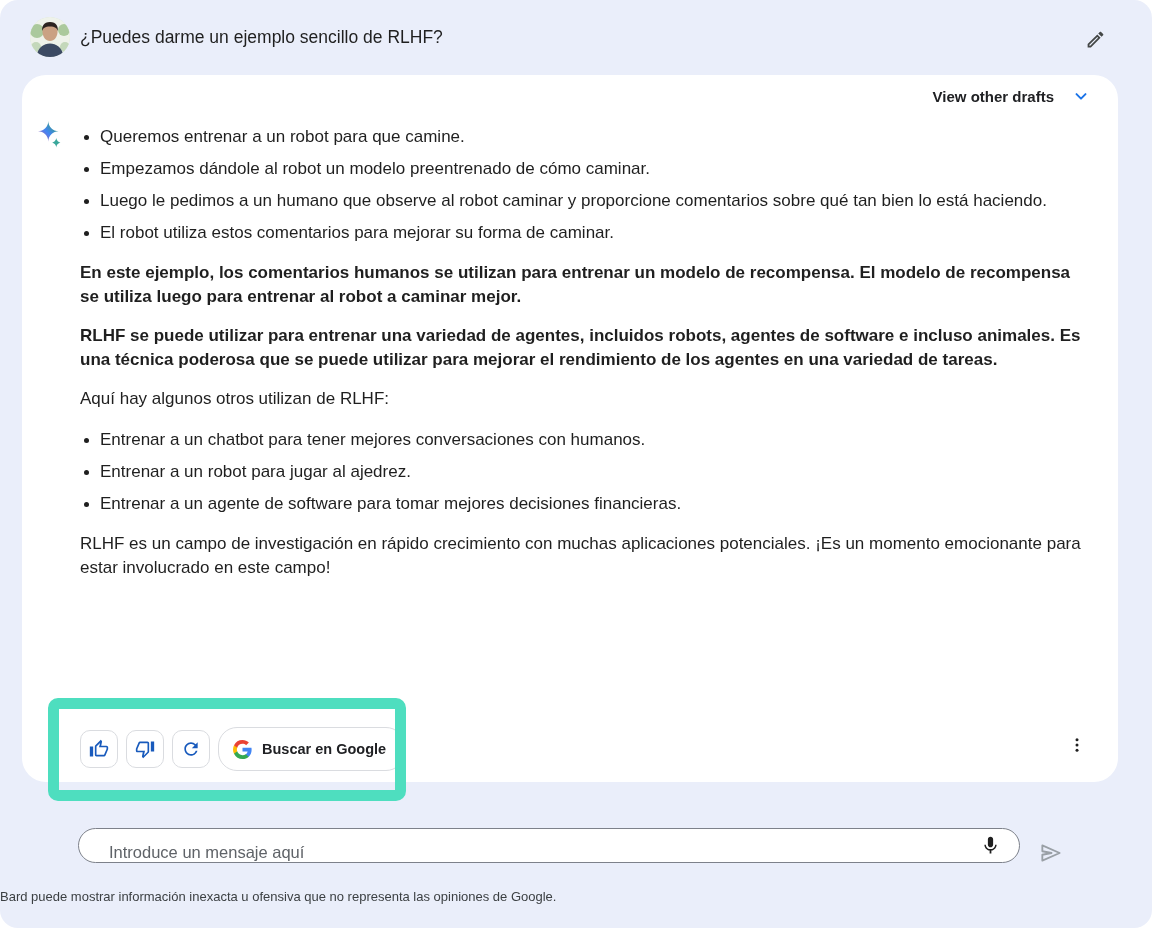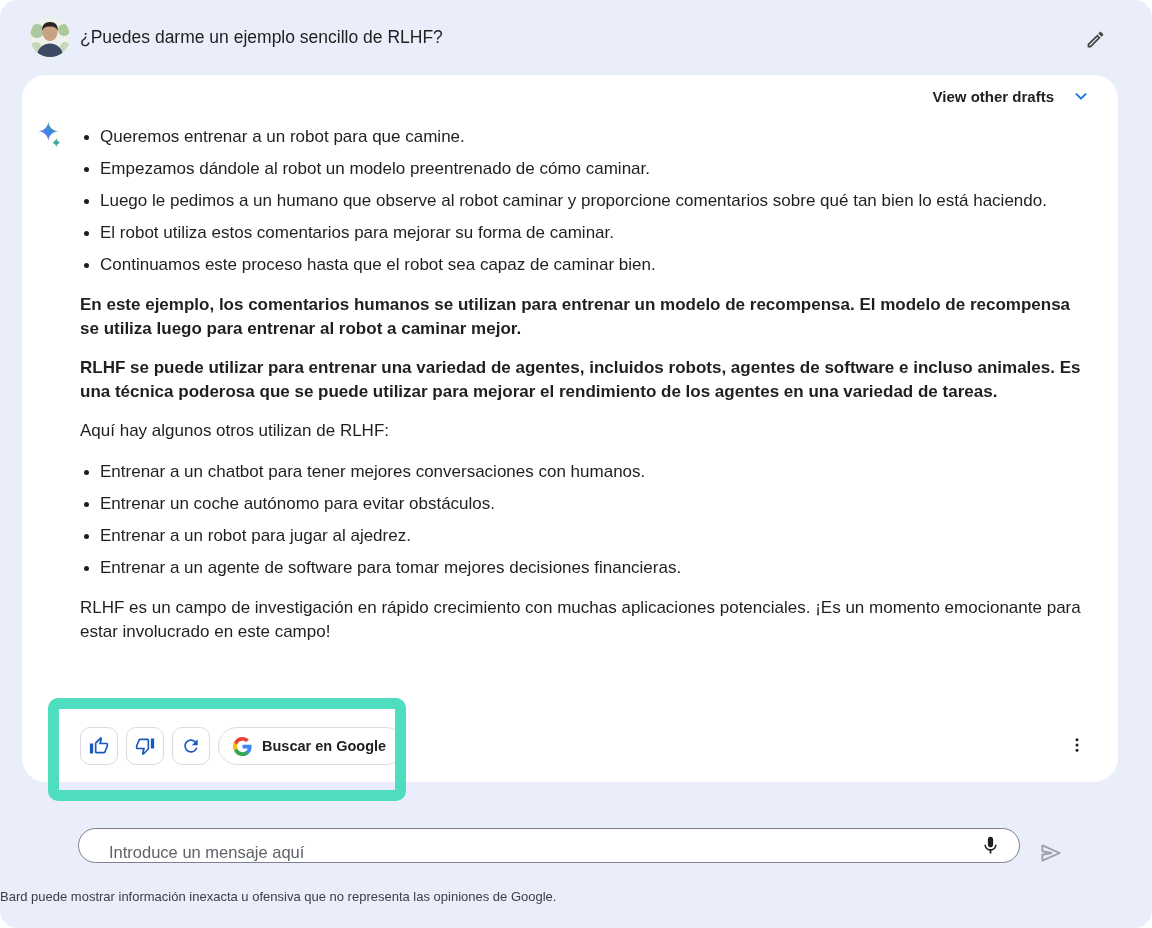--- a/index.html
+++ b/index.html
@@ -55,21 +55,21 @@
   
   .action-row {
     position:absolute; left:58px; top:652px; display:flex; align-items:center; gap:8px;
   }
   .icon-btn {
     width:38px; height:38px; border:1px solid #dadce0; border-radius:10px;
     background:#ffffff; display:flex; align-items:center; justify-content:center;
     cursor:pointer;
   }
   .search-google-btn {
-    height:38px; border:1px solid #dadce0; border-radius:19px; background:#ffffff;
+    height:44px; border:1px solid #dadce0; border-radius:19px; background:#ffffff;
     display:flex; align-items:center; gap:10px; padding:0 18px 0 14px; cursor:pointer;
   }
   .search-google-label { font-size:14.5px; font-weight:700; color:#202124; font-family:"Liberation Sans", sans-serif; }
   .kebab-btn {
     position:absolute; right:24px; top:650px; width:34px; height:40px;
     background:none; border:none; display:flex; align-items:center; justify-content:center;
     cursor:pointer;
   }
   .highlight-box {
     position:absolute; left:26px; top:623px; width:358px; height:103px;
@@ -143,30 +143,28 @@
       <path fill="#3aa79b" d="M19.5 17.5 C19.5 20.5 17 23 14 23 C17 23 19.5 25.5 19.5 28.5 C19.5 25.5 22 23 25 23 C22 23 19.5 20.5 19.5 17.5 Z"></path>
     </svg>
 
     <div class="content">
 
       <ul>
         <li>Queremos entrenar a un robot para que camine.</li>
         <li>Empezamos dándole al robot un modelo preentrenado de cómo caminar.</li>
         <li>Luego le pedimos a un humano que observe al robot caminar y proporcione comentarios sobre qué tan bien lo está haciendo.</li>
         <li>El robot utiliza estos comentarios para mejorar su forma de caminar.</li>
-        <li>Continuamos este proceso hasta que el robot sea capaz de caminar bien.</li>
       </ul>
 
       <p class="body">En este ejemplo, los comentarios humanos se utilizan para entrenar un modelo de recompensa. El modelo de recompensa se utiliza luego para entrenar al robot a caminar mejor.</p>
       <p class="body">RLHF se puede utilizar para entrenar una variedad de agentes, incluidos robots, agentes de software e incluso animales. Es una técnica poderosa que se puede utilizar para mejorar el rendimiento de los agentes en una variedad de tareas.</p>
       <p class="examples-intro">Aquí hay algunos otros utilizan de RLHF:</p>
 
       <ul>
         <li>Entrenar a un chatbot para tener mejores conversaciones con humanos.</li>
-        <li>Entrenar un coche autónomo para evitar obstáculos.</li>
         <li>Entrenar a un robot para jugar al ajedrez.</li>
         <li>Entrenar a un agente de software para tomar mejores decisiones financieras.</li>
       </ul>
 
       <p>RLHF es un campo de investigación en rápido crecimiento con muchas aplicaciones potenciales. ¡Es un momento emocionante para estar involucrado en este campo!</p>
     </div>
 
     <div class="action-row">
       <button class="icon-btn">
         <svg width="20" height="20" viewBox="0 0 24 24">

